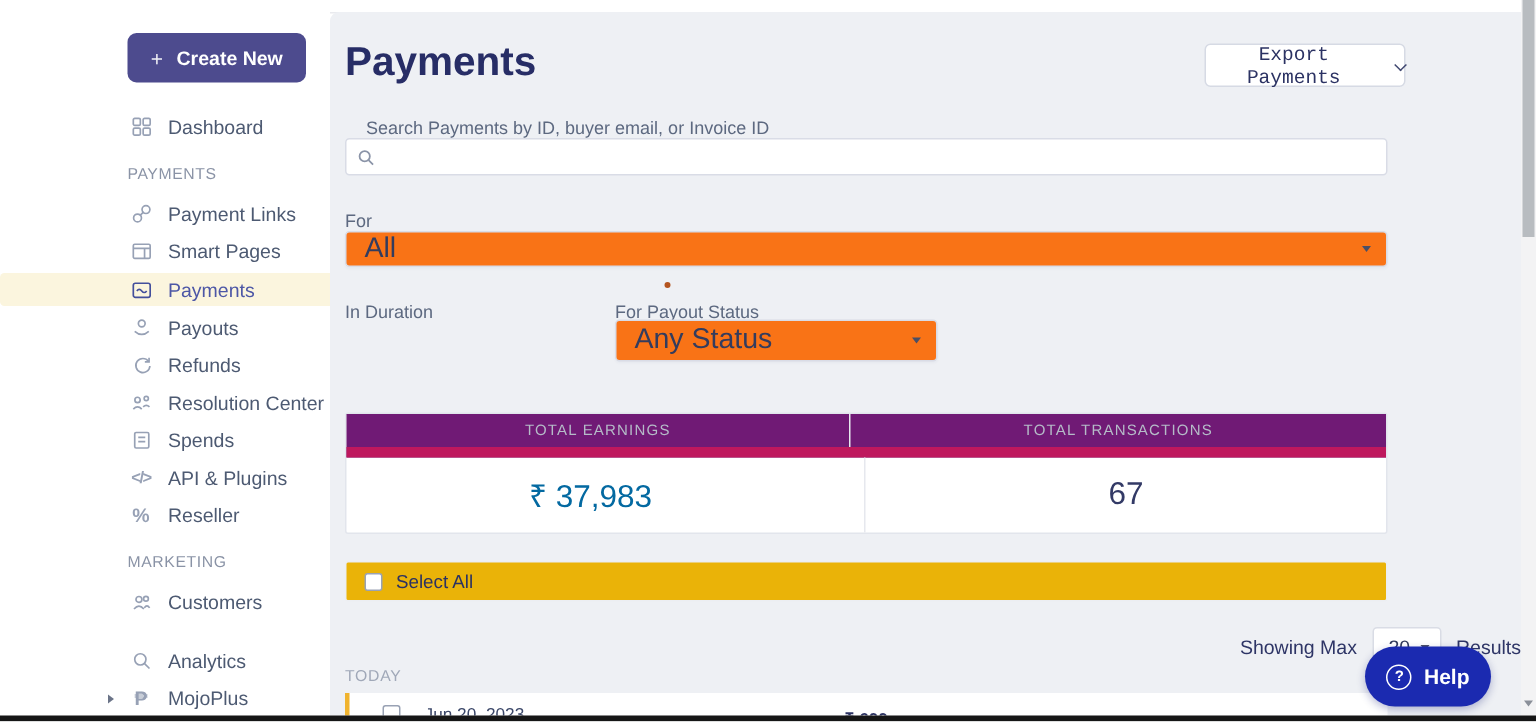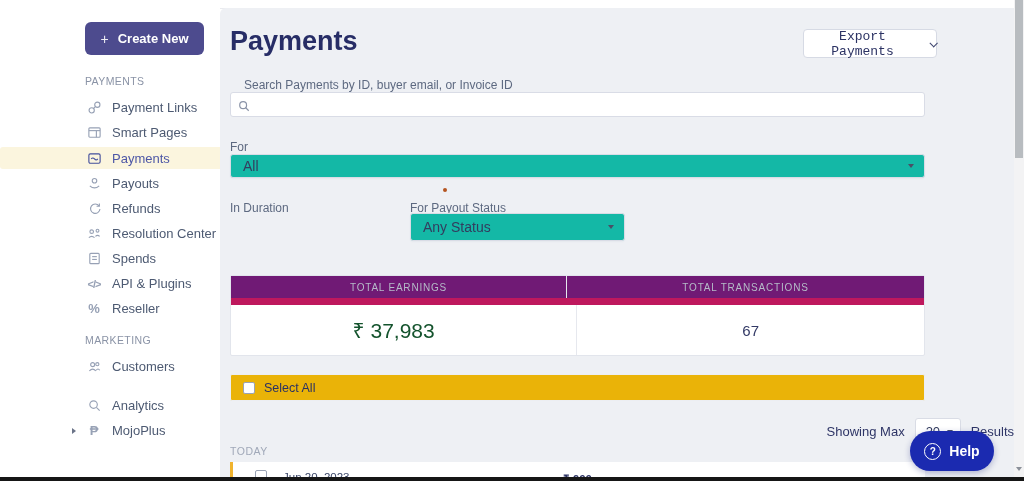--- a/index.html
+++ b/index.html
@@ -51,40 +51,40 @@
     font-size:13px; color:#2b3263; cursor:pointer; font-family:Liberation Mono, monospace;margin-left:12px; }
   .chev { width:6px; height:6px; border-right:1.5px solid #3f4770; border-bottom:1.5px solid #3f4770;
     transform:rotate(45deg) translateY(-1px); }
 
   .field-label { position:absolute; font-size:12px; color:#5d6980; }
   .search-input-wrap { position:absolute; left:10px; top:84px; width:695px; height:25px; }
   .search-input { width:100%; height:100%; border:1px solid #d9dce6; border-radius:3px; background:#fff;
     padding:0 8px 0 26px; font-size:13px; color:#333c5e; outline:none; font-family:"Liberation Sans",sans-serif; }
   .search-glyph { position:absolute; left:8px; top:6px; width:12px; height:12px; color:#8b94a8; }
 
-  .select { position:absolute; background:#14b8a6; border:1px solid #d9dce6; border-radius:3px;
-    display:flex; align-items:center; font-size:14px; color:#333c5e; padding:0 12px; cursor:pointer;
+  .select { position:absolute; background:#f97316; border:1px solid #d9dce6; border-radius:3px;
+    display:flex; align-items:center; font-size:19px; color:#333c5e; padding:0 12px; cursor:pointer;
     box-shadow:0 1px 2px rgba(30,40,90,.04); }
   .select .caret { position:absolute; right:10px; width:0; height:0;
     border-left:3.5px solid transparent; border-right:3.5px solid transparent; border-top:4.5px solid #4a4f66; }
   .select-all-width { left:10px; top:146px; width:695px; height:24px; }
   .select-duration { left:10px; top:205px; width:155px; height:28px; }
   .select-payout { left:190px; top:205px; width:215px; height:28px; }
 
   .cursor-dot { position:absolute; left:223px; top:180px; width:4px; height:4px; border-radius:50%; background:#b4541f; }
 
   .totals { position:absolute; left:10px; top:267px; width:695px; border:1px solid #e2e5ec; border-radius:2px; background:#fff; }
   .totals-head { display:flex; background:#701a75; border-bottom:7px solid #be185d; }
   .totals-head .cell { height:22px; display:flex; align-items:center; justify-content:center;
     font-size:10px; letter-spacing:.8px; color:#b5bbc8; }
   .totals-body { display:flex; }
   .totals-body .cell { height:50px; display:flex; align-items:center; justify-content:center; }
   .cell.c1 { width:335px; } .cell.c2 { width:358px; border-left:1px solid #e6e8ee; }
-  .earnings { font-size:21px; color:#14532d; }
-  .transactions { font-size:15px; color:#333a66;margin-left:20px; }
+  .earnings { font-size:21px; color:#0369a1; }
+  .transactions { font-size:21px; color:#333a66;margin-left:20px; }
 
   .selectall-bar { position:absolute; left:10px; top:366px; width:695px; height:27px; background:#eab308;
     border:1px solid #eceef2; border-radius:2px; display:flex; align-items:center; gap:9px; padding-left:12px; cursor:pointer; }
   .checkbox { width:12px; height:12px; border:1px solid #99a2b4; border-radius:2px; background:#fff; flex:0 0 12px; }
   .selectall-label { font-size:12.5px; color:#2b3263; }
 
   .showing-row { position:absolute; right:0; top:410px; display:flex; align-items:center; gap:10px;
     font-size:13px; color:#2e3566; }
   .max-box { position:relative; width:46px; height:27px; background:#fff; border:1px solid #d9dce5; border-radius:3px;
     display:flex; align-items:center; padding-left:10px; font-size:13px; color:#333c5e; cursor:pointer; }
@@ -111,20 +111,31 @@
 <div class="app">
   <div class="top-hairline"></div>
 
   <div class="sidebar">
     <button class="create-btn">
       <span class="plus">+</span>
       <span>Create New</span>
     </button>
 
     <div class="nav">
+      <div class="nav-item">
+        <span class="nav-icon">
+          <svg viewBox="0 0 16 16" fill="none" stroke="currentColor" stroke-width="1.2">
+              <rect x="2" y="2" width="5" height="5" rx="1"></rect>
+              <rect x="9" y="2" width="5" height="5" rx="1"></rect>
+              <rect x="2" y="9" width="5" height="5" rx="1"></rect>
+              <rect x="9" y="9" width="5" height="5" rx="1"></rect>
+            </svg>
+        </span>
+        <span class="nav-label">Dashboard</span>
+      </div>
 
       <div class="nav-section">PAYMENTS</div>
 
       <div class="nav-item nav-first">
         <span class="nav-icon">
           <svg viewBox="0 0 16 16" fill="none" stroke="currentColor" stroke-width="1.2">
               <circle cx="5" cy="11" r="2.8"></circle>
               <circle cx="11" cy="5" r="2.8"></circle>
               <line x1="6.6" y1="9.4" x2="9.4" y2="6.6"></line>
             </svg>

